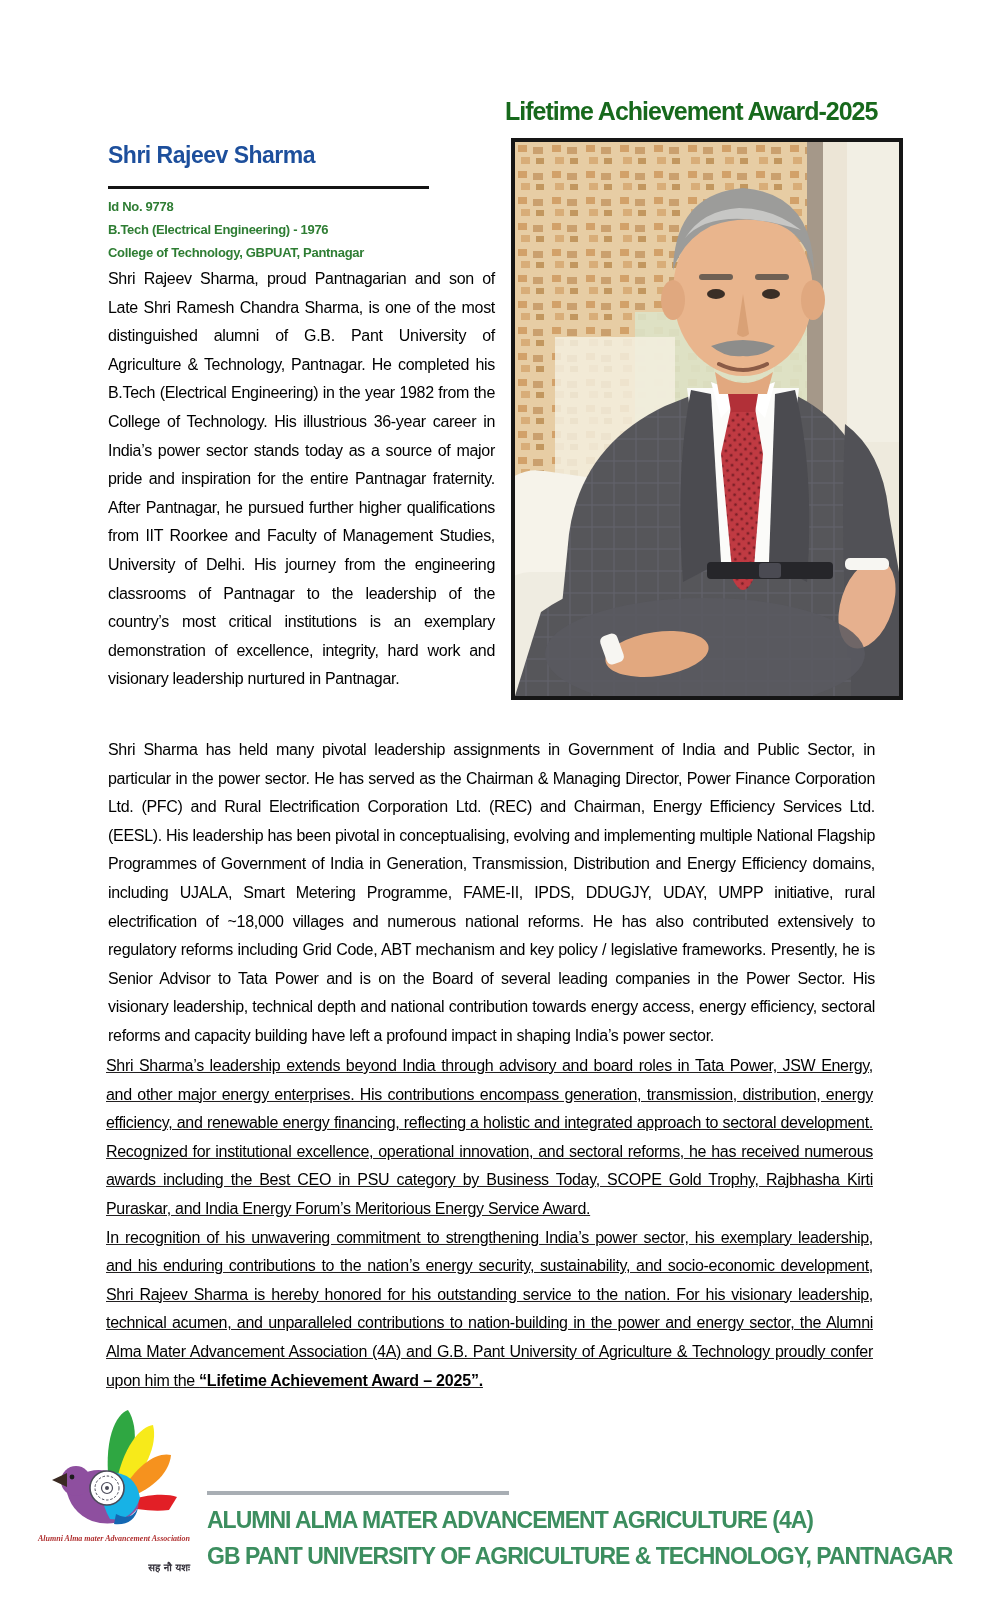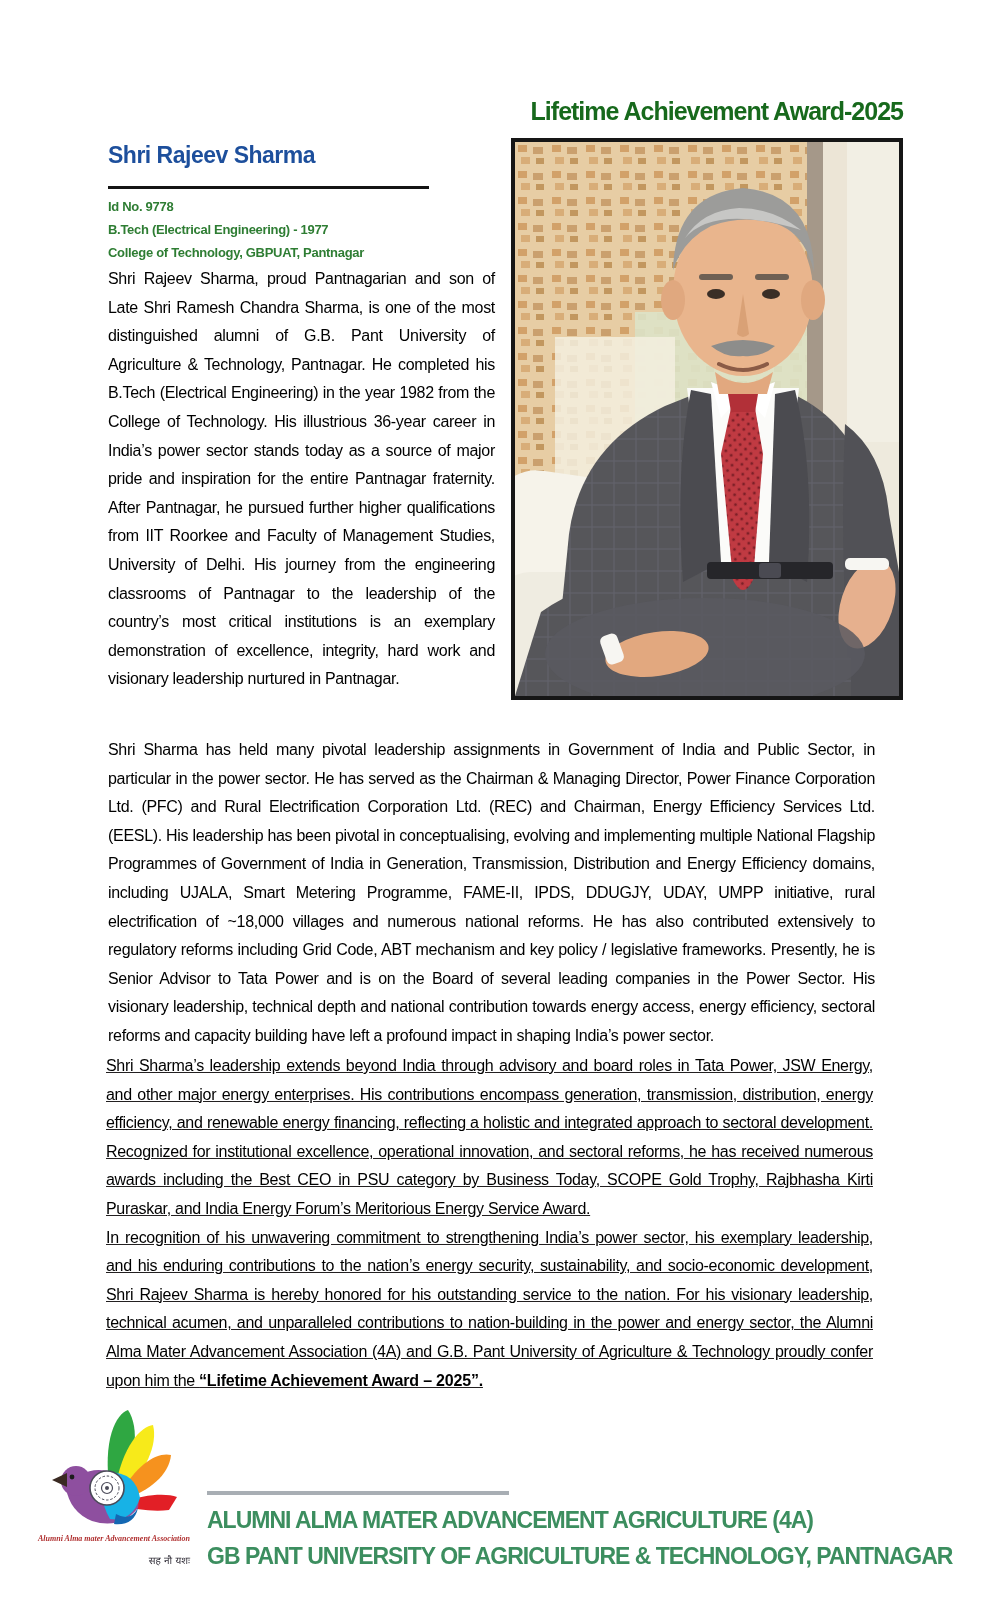--- a/index.html
+++ b/index.html
@@ -6,21 +6,21 @@
   .page{
     position:relative;
     width:1004px;height:1600px;
     background:#ffffff;
     font-family:"Liberation Sans", sans-serif;
     color:#232021;
     overflow:hidden;
   }
   .award-title{
     position:absolute;left:505px;top:97px;width:398px;
-    text-align:right;white-space:nowrap;
+    text-align:left;white-space:nowrap;
     font-size:25px;font-weight:bold;letter-spacing:-1px;
     color:#17691c;
   }
   .name{
     position:absolute;left:108px;top:142px;
     font-size:23px;font-weight:bold;letter-spacing:-0.5px;
     color:#1d4f9c;
   }
   .name-underline{
     position:absolute;left:108px;top:186px;width:321px;height:3px;
@@ -59,22 +59,22 @@
     text-align:right;
   }
   .logo-caption{
     font-family:"Liberation Serif", serif;
     font-style:italic;font-weight:bold;
     font-size:8px;color:#b03030;white-space:nowrap;
     margin-top:2px;
   }
   .logo-motto{
     font-family:"DejaVu Sans", sans-serif;
-    font-size:10px;color:#33303a;font-weight:normal;
-    margin-top:10px;
+    font-size:10px;color:#33303a;font-weight:bold;
+    margin-top:17px;
   }
   .footer-divider{
     position:absolute;left:207px;top:1491px;width:302px;height:4px;
     background:#a8aeb4;
   }
   .footer-line1{
     position:absolute;left:207px;top:1507px;
     font-size:23px;font-weight:bold;letter-spacing:-1px;white-space:nowrap;
     color:#3c8e5f;
   }
@@ -90,21 +90,21 @@
 
 <div class="page">
 
   <div class="award-title">Lifetime Achievement Award-2025</div>
 
   <div class="name">Shri Rajeev Sharma</div>
   <div class="name-underline"></div>
 
   <div class="sub-block">
     <div>Id No. 9778</div>
-    <div>B.Tech (Electrical Engineering) - 1977</div>
+    <div>B.Tech (Electrical Engineering) - 1976</div>
     <div>College of Technology, GBPUAT, Pantnagar</div>
   </div>
 
   <p class="para para-left">Shri Rajeev Sharma, proud Pantnagarian and son of Late Shri Ramesh Chandra Sharma, is one of the most distinguished alumni of G.B. Pant University of Agriculture &amp; Technology, Pantnagar. He completed his B.Tech (Electrical Engineering) in the year 1982 from the College of Technology. His illustrious 36-year career in India’s power sector stands today as a source of major pride and inspiration for the entire Pantnagar fraternity. After Pantnagar, he pursued further higher qualifications from IIT Roorkee and Faculty of Management Studies, University of Delhi. His journey from the engineering classrooms of Pantnagar to the leadership of the country’s most critical institutions is an exemplary demonstration of excellence, integrity, hard work and visionary leadership nurtured in Pantnagar.</p>
 
   <div class="photo-frame" title="Shri Rajeev Sharma seated in a grey suit with red patterned tie">
     <svg width="384" height="554" viewBox="0 0 384 554" xmlns="http://www.w3.org/2000/svg">
       <defs>
         <pattern id="tieDots" width="7" height="7" patternUnits="userSpaceOnUse" patternTransform="rotate(40)">
           <rect width="7" height="7" fill="#c03a42"></rect>

